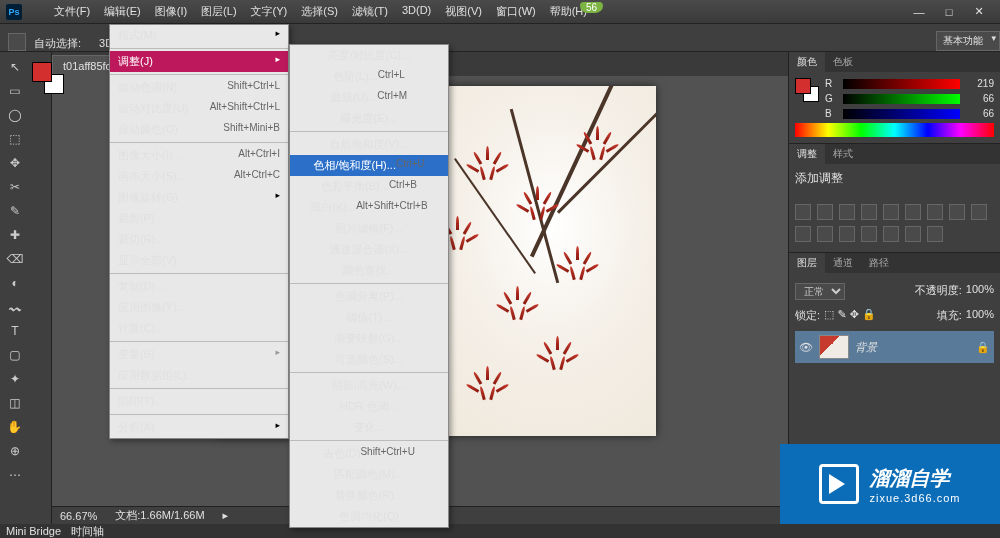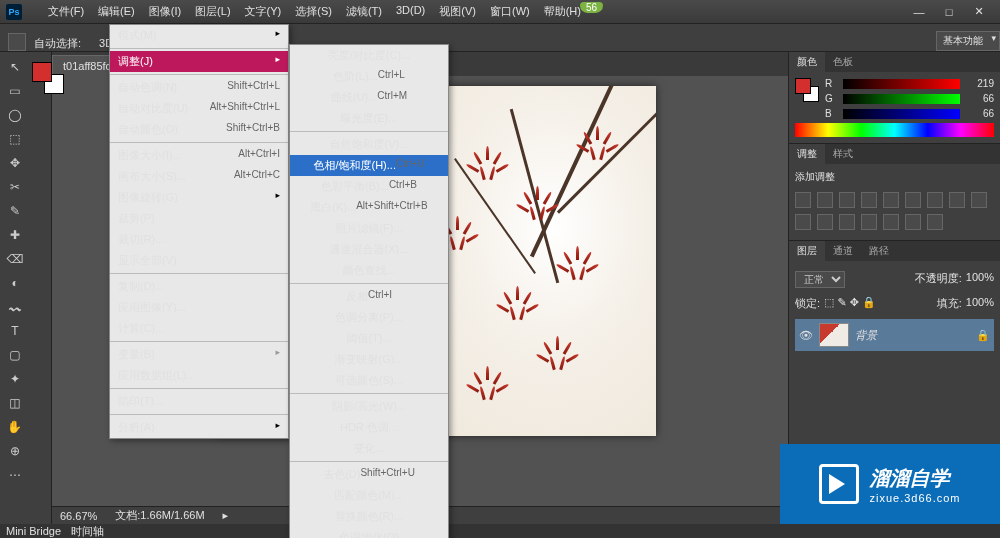--- a/index.html
+++ b/index.html
@@ -1,18 +1,18 @@
 <!DOCTYPE html>
 <html><head>
 <meta charset="utf-8">
 <style>
 *{margin:0;padding:0;box-sizing:border-box;font-family:"Microsoft YaHei",Arial,sans-serif;font-size:11px;color:#e0e0e0;user-select:none}
 body{background:#525252;width:1000px;height:538px;overflow:hidden;position:relative}
 .titlebar{height:24px;background:linear-gradient(#4a4a4a,#3a3a3a);display:flex;align-items:center;padding-left:6px;border-bottom:1px solid #222}
-.ps-logo{width:16px;height:16px;background:#001e36;border-radius:2px;display:flex;align-items:center;justify-content:center;color:#31a8ff;font-weight:bold;font-size:9px;margin-right:20px}
+.ps-logo{width:16px;height:16px;background:#001e36;border-radius:2px;display:flex;align-items:center;justify-content:center;color:#31a8ff;font-weight:bold;font-size:9px;margin-right:26px}
 .menubar{display:flex;gap:2px;flex:1}
 .menubar span{padding:3px 6px;cursor:default}
 .winctrl{display:flex;gap:4px;padding-right:8px}
 .winbtn{width:26px;height:18px;display:flex;align-items:center;justify-content:center;font-size:11px}
 .optbar{height:28px;background:#3f3f3f;border-bottom:1px solid #222;display:flex;align-items:flex-end;padding-left:8px;gap:8px}
 .opticon{width:18px;height:18px;border:1px solid #666;background:#4a4a4a}
 .optdrop{background:#4a4a4a;border:1px solid #666;padding:2px 16px 2px 6px;font-size:10px;position:relative}
 .optdrop:after{content:"▾";position:absolute;right:3px;top:1px;font-size:9px}
 .modebar{margin-left:10px}
 .tabbar{height:24px;background:#3a3a3a;display:flex;align-items:flex-end;padding-left:52px}
@@ -282,21 +282,21 @@
       </div>
       <div class="spectrum"></div>
     </div>
   </div>
   <div class="panel">
     <div class="paneltabs">
       <div class="ptab active">调整</div>
       <div class="ptab">样式</div>
     </div>
     <div class="panelbody">
-      <div style="font-size:10px;margin-bottom:4px">添加调整</div>
+      <div style="font-size:12px;margin-bottom:13px">添加调整</div>
       <div class="adjgrid">
         <div class="adjicon"></div>
           <div class="adjicon"></div>
           <div class="adjicon"></div>
           <div class="adjicon"></div>
           <div class="adjicon"></div>
           <div class="adjicon"></div>
           <div class="adjicon"></div>
           <div class="adjicon"></div>
           <div class="adjicon"></div>
@@ -375,21 +375,21 @@
   <div>
       <span>自动色调(N)</span>
       <span class="sc">Shift+Ctrl+L</span>
     </div>
   <div>
       <span>自动对比度(U)</span>
       <span class="sc">Alt+Shift+Ctrl+L</span>
     </div>
   <div>
       <span>自动颜色(O)</span>
-      <span class="sc">Shift+Ctrl+B</span>
+      <span class="sc">Shift+Mini+B</span>
     </div>
   <div class="sep"></div>
   <div>
       <span>图像大小(I)...</span>
       <span class="sc">Alt+Ctrl+I</span>
     </div>
   <div>
       <span>画布大小(S)...</span>
       <span class="sc">Alt+Ctrl+C</span>
     </div>
@@ -469,24 +469,20 @@
   <div>
       <span>照片滤镜(F)...</span>
     </div>
   <div>
       <span>通道混合器(X)...</span>
     </div>
   <div>
       <span>颜色查找...</span>
     </div>
   <div class="sep"></div>
-  <div>
-      <span>反相</span>
-      <span class="sc">Ctrl+I</span>
-    </div>
   <div>
       <span>色调分离(P)...</span>
     </div>
   <div>
       <span>阈值(T)...</span>
     </div>
   <div>
       <span>渐变映射(G)...</span>
     </div>
   <div>

